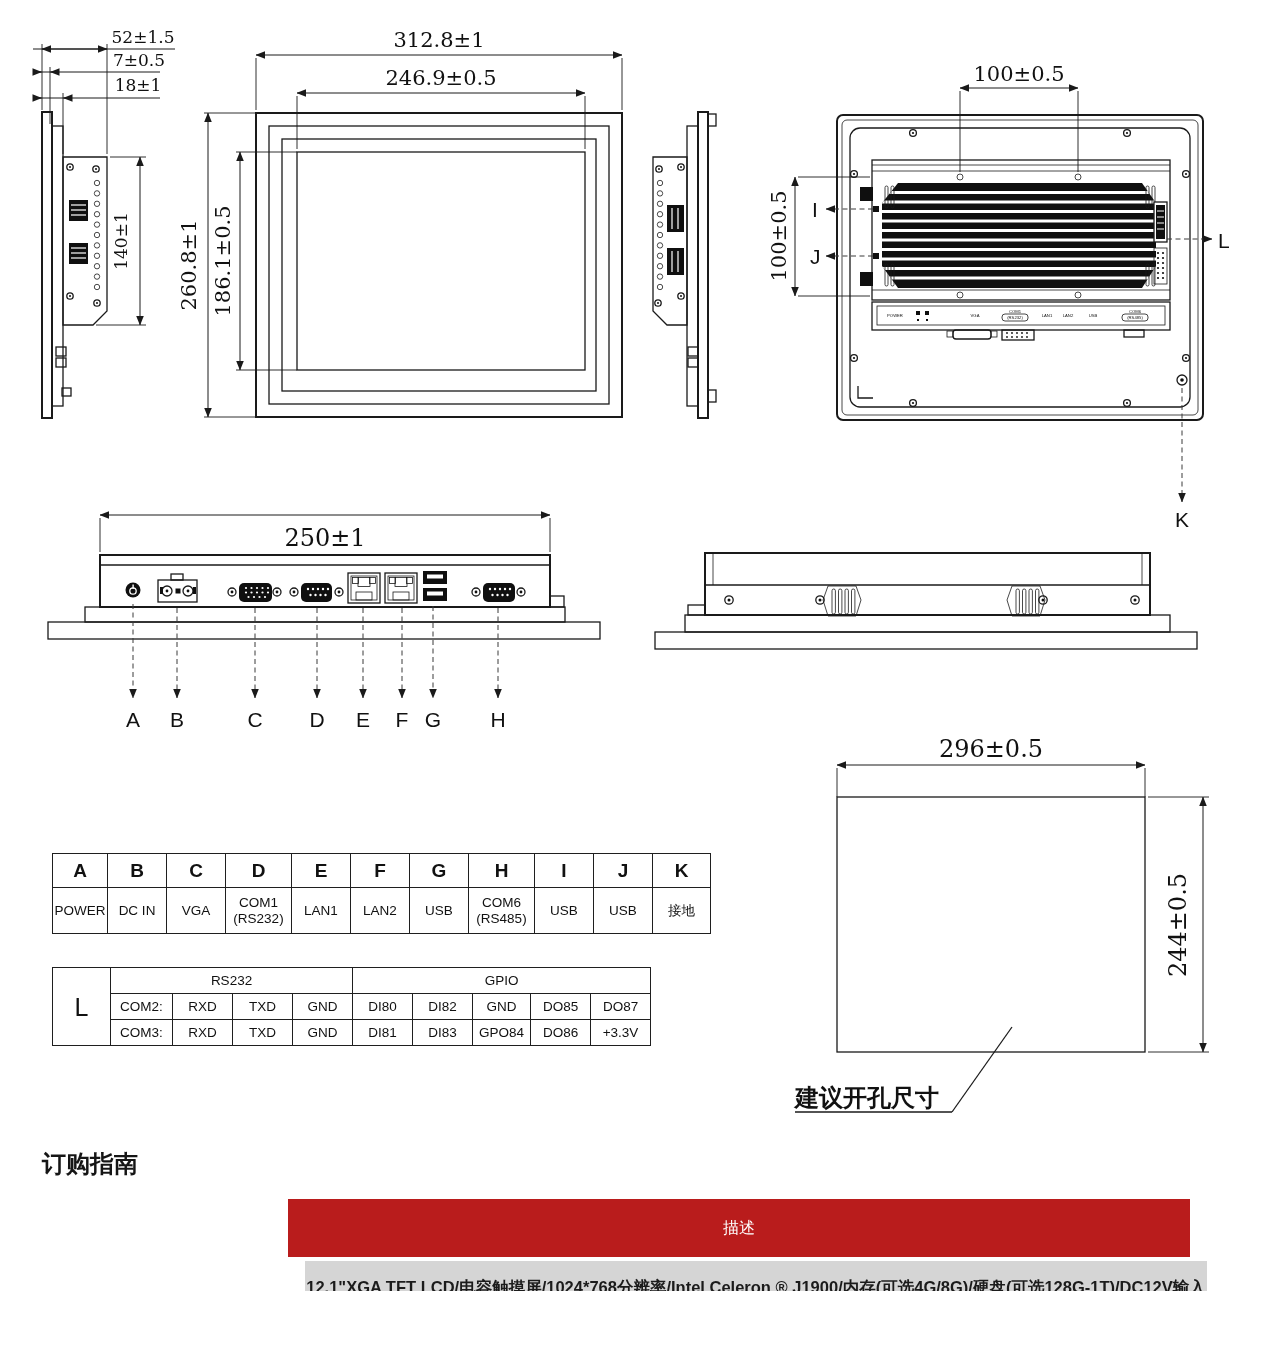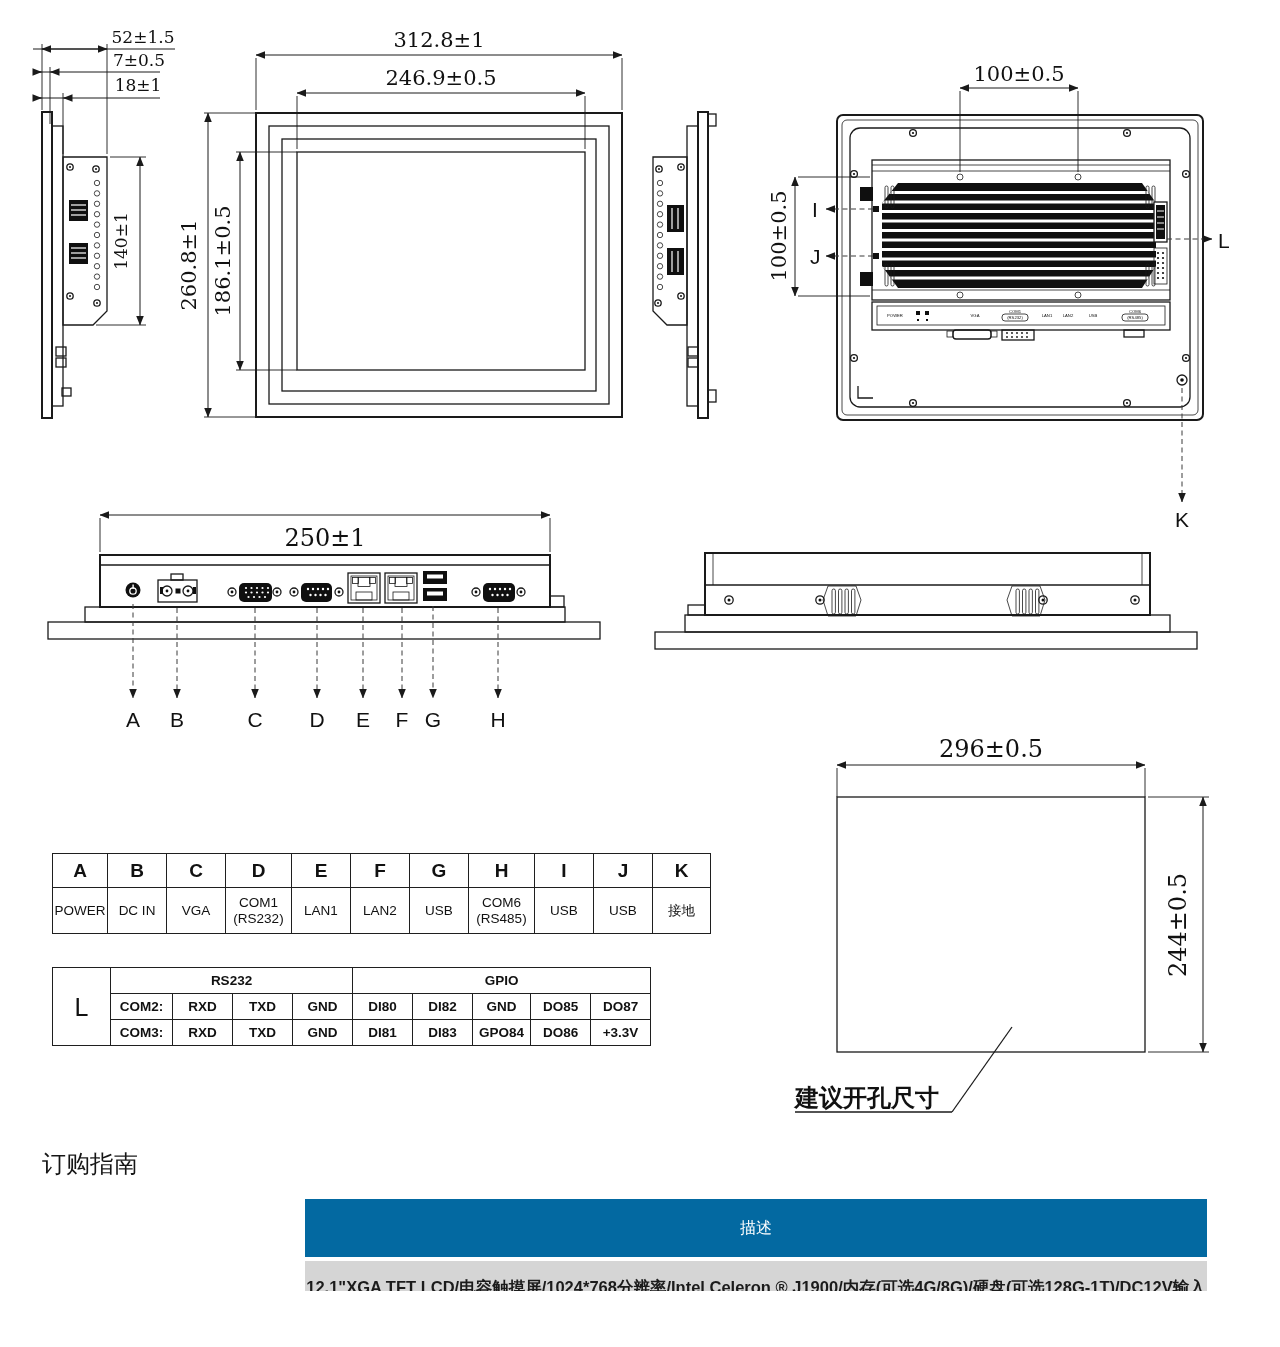--- a/index.html
+++ b/index.html
@@ -23,28 +23,28 @@
   text.tiny{font-family:"Liberation Sans",sans-serif;fill:#111;font-size:4.2px;}
   
   table.tech{border-collapse:collapse;table-layout:fixed;position:absolute;background:#fff;
              font-family:"Liberation Sans",sans-serif;color:#111;}
   table.tech td{border:1.5px solid #1f1f1f;text-align:center;vertical-align:middle;
                 padding:0;line-height:1.12;}
   #ports-table{left:52px;top:853px;width:658px;}
   #ports-table td.hd{height:33px;font-size:19px;font-weight:600;}
   #ports-table td.vl{height:45px;font-size:13.5px;font-weight:500;}
   #pinout-table{left:52px;top:967px;width:598px;}
-  #pinout-table td{height:25px;font-size:13.5px;font-weight:700;}
+  #pinout-table td{height:25px;font-size:13.5px;font-weight:400;}
   #pinout-table td.Lcell{font-size:25px;font-weight:500;}
   
-  #ord-title{position:absolute;left:42px;top:1148px;font-size:24px;font-weight:400;color:#151515;}
+  #ord-title{position:absolute;left:42px;top:1148px;font-size:24px;font-weight:700;color:#151515;}
   .ordcell{position:absolute;overflow:hidden;white-space:nowrap;}
   #ord-h-model{left:40px;top:1199px;width:257px;height:58px;background:#7d7d7d;color:#fff;
                font-size:16px;line-height:58px;padding-left:46px;box-sizing:border-box;}
-  #ord-h-desc{left:305px;top:1199px;width:902px;height:58px;background:#0369a1;color:#fff;
+  #ord-h-desc{left:288px;top:1199px;width:902px;height:58px;background:#b91c1c;color:#fff;
               font-size:16px;line-height:58px;text-align:center;}
   #ord-d-model{left:40px;top:1261px;width:257px;height:52px;background:#8a8a8a;color:#fff;
                font-size:16px;line-height:52px;padding-left:46px;box-sizing:border-box;}
   #ord-d-desc{left:305px;top:1261px;width:902px;height:52px;background:#d5d5d5;color:#1b1b1b;
               font-size:16.5px;font-weight:700;line-height:52px;text-align:center;}
 </style>
 </head>
 <body>
 
 <div id="page">

